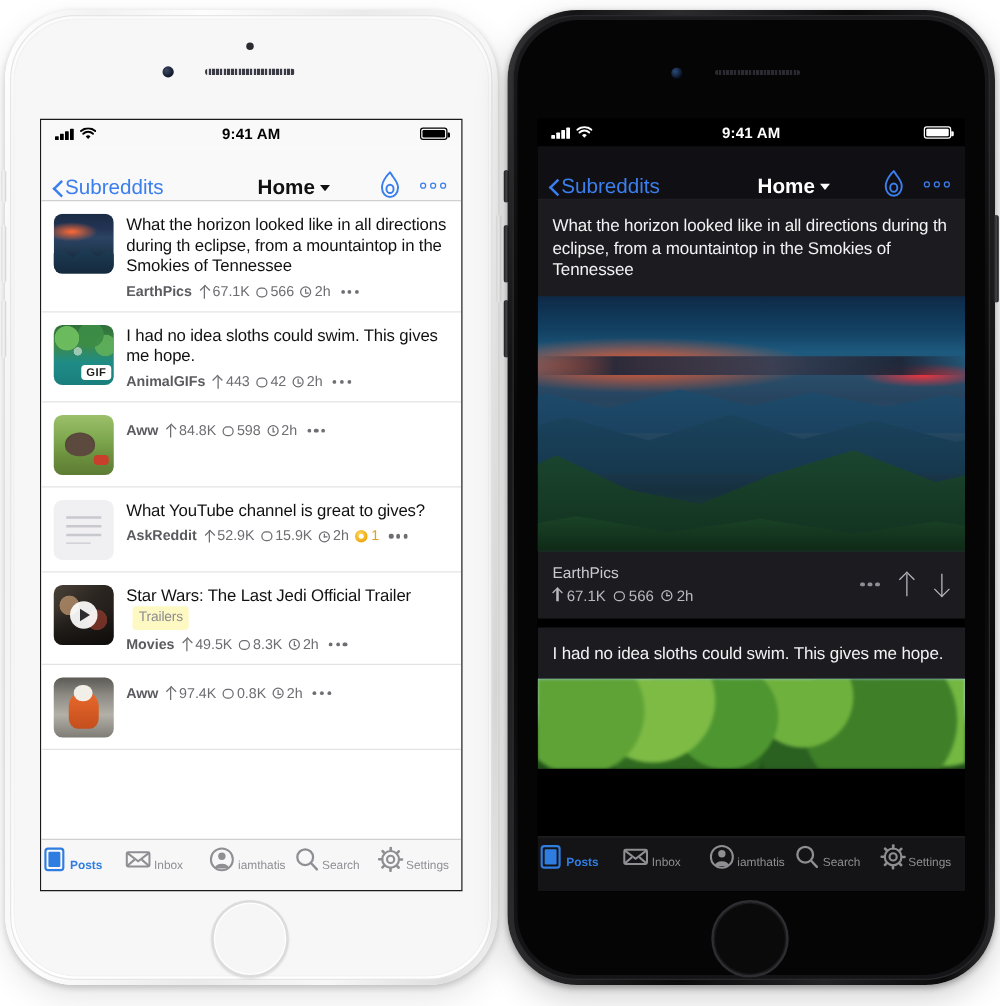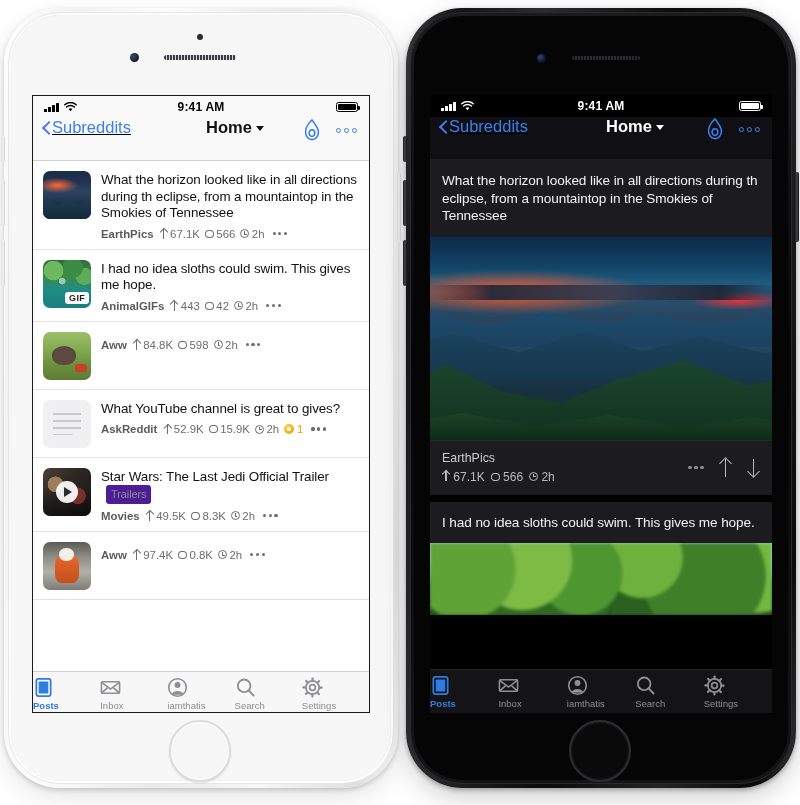--- a/index.html
+++ b/index.html
@@ -118,22 +118,22 @@
   .bars { display: flex; align-items: flex-end; gap: 1.5px; height: 9px; }
   .bars i { display: block; width: 2.5px; background: currentColor; border-radius: .5px; }
   .bars i:nth-child(1){height:3px;} .bars i:nth-child(2){height:5px;}
   .bars i:nth-child(3){height:7px;} .bars i:nth-child(4){height:9px;}
   .batt { width: 22px; height: 10px; border: 1.2px solid currentColor; border-radius: 2.4px; position: relative; padding: 1.2px; }
   .batt::after { content:""; position:absolute; right:-3px; top:3px; width:1.6px; height:4px; background: currentColor; border-radius: 0 1px 1px 0; }
   .batt i { display:block; height:100%; width:100%; background: currentColor; border-radius: 1px; }
 
   
   .navbar {
-    height: 43px; display: flex; align-items: flex-start;
-    padding: 0 8px; position: relative; text-decoration: underline;
+    height: 43px; display: flex; align-items: flex-end;
+    padding: 0 8px; position: relative;
   }
   .nav-light { background: #f9f9f9; border-bottom: 1px solid #d0d0d2; }
   .nav-dark  { background: #101014; border-bottom: 1px solid #1d1d22; }
   .nav-back { display: flex; align-items: center; color: #3b7eed; font-size: 16.5px; gap: 1px; cursor: pointer; }
   .chev-left { width: 10px; height: 16px; position: relative; display:inline-block; }
   .chev-left::before{
     content:""; position:absolute; left:3px; top:3px; width:8px; height:8px;
     border-left: 2.4px solid #3b7eed; border-bottom: 2.4px solid #3b7eed;
     transform: rotate(45deg);
   }
@@ -154,21 +154,21 @@
     border-bottom: 1px solid #e3e3e6;
   }
   .thumb {
     width: 48px; height: 48px; border-radius: 7px; flex: 0 0 48px;
     position: relative; overflow: hidden; background: #eee;
   }
   .post-body { flex: 1; min-width: 0; padding-top: 1px; }
   .post-title { font-size: 13.4px; line-height: 16.5px; color: #111; letter-spacing: -.1px; }
   .flair {
     display: inline-block; font-size: 11px; color: #8b8b90;
-    background: #4c1d95; border-radius: 3px; padding: 1px 5px; margin-left: 5px; vertical-align: 1px;
+    background: #fef9c3; border-radius: 3px; padding: 1px 5px; margin-left: 5px; vertical-align: 1px;
   }
   .meta { display: flex; align-items: center; gap: 5px; margin-top: 6px;
      font-size: 11.4px; color: #6d6d72; }
   .meta .sub { font-weight: 700; color: #5a5a5f; margin-right: 1px; }
   .meta .grp { display: inline-flex; align-items: center; gap: 2.5px; }
   .up-arrow { display:inline-block; width:8px; height:10px; position:relative; }
   .up-arrow::before{ content:""; position:absolute; left:3.3px; top:0; width:1.4px; height:10px; background: currentColor;}
   .up-arrow::after{ content:""; position:absolute; left:1.2px; top:.6px; width:5px; height:5px;
      border-left:1.4px solid currentColor; border-top:1.4px solid currentColor; transform: rotate(45deg); }
   .bubble { width: 9px; height: 8px; border: 1.3px solid currentColor; border-radius: 50%/60%; display:inline-block; }
@@ -254,21 +254,21 @@
   }
   .t-dog::after{
     content:""; position:absolute; left:34%; top:14%; width:30%; height:26%;
     background: #f2efe8; border-radius: 50%;
   }
 
   
   .tabbar { height: 44px; display: flex; align-items: flex-start; padding-top: 4px; }
   .tb-light { background: #f7f7f8; border-top: 1px solid #d0d0d2; }
   .tb-dark  { background: #141417; border-top: 1px solid #222226; }
-  .tab { flex: 1; display: flex; flex-direction: column; align-items: flex-start; gap: 2px; cursor: pointer; }
+  .tab { flex: 1; display: flex; flex-direction: row; align-items: flex-end; gap: 2px; cursor: pointer; }
   .tab .ic { height: 22px; display: flex; align-items: center; justify-content: center; }
   .tab .lb { font-size: 9.5px; }
   .tb-light .tab .lb { color: #8e8e93; }
   .tb-light .tab.active .lb { color: #2f7de1; font-weight: 700; }
   .tb-dark .tab .lb { color: #8e8e93; }
   .tb-dark .tab.active .lb { color: #2f7de1; font-weight: 700; }
 
   
   .feed-dark { height: 509px; background: #000; overflow: hidden; }
   .card-dark { background: #1c1c20; }

